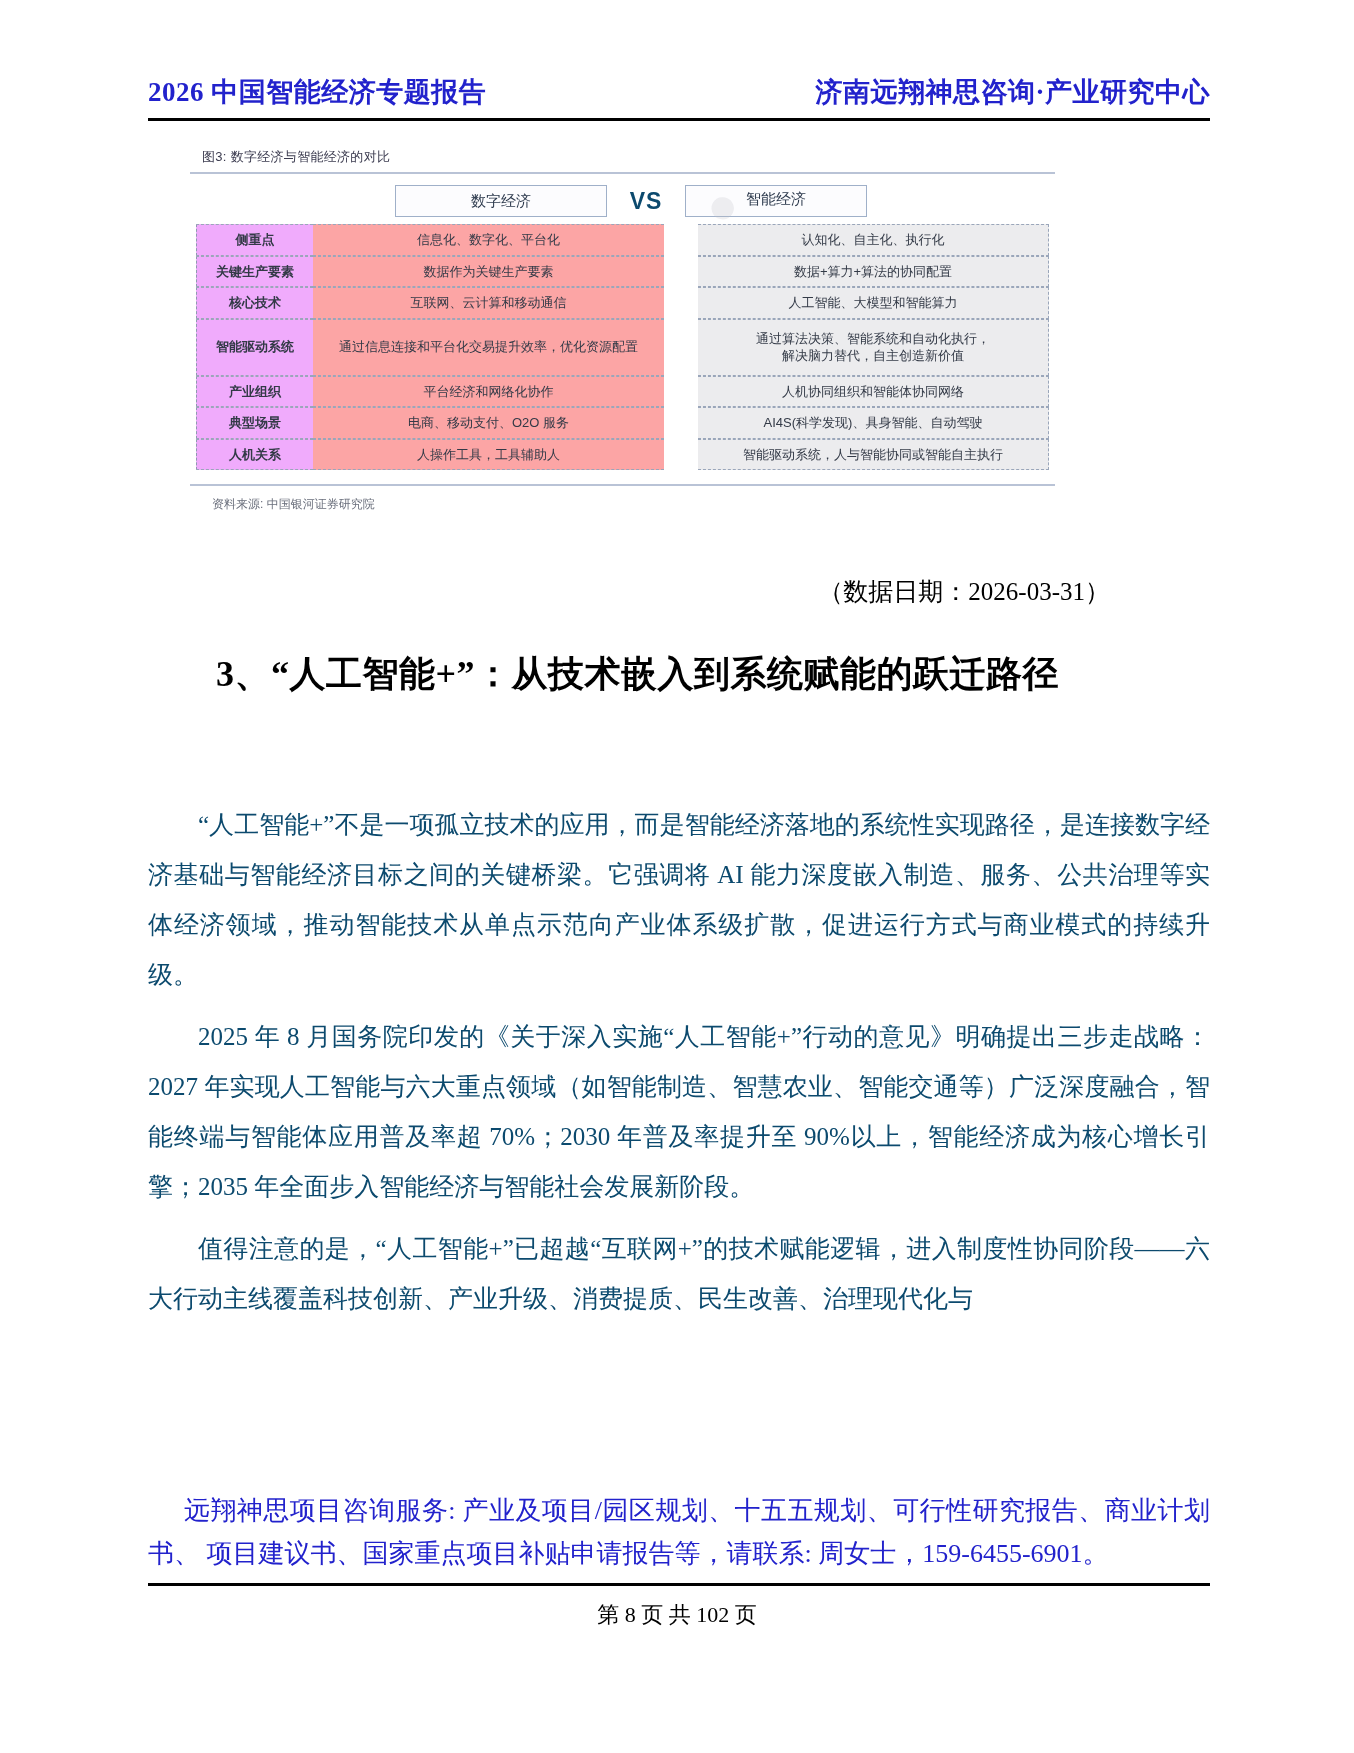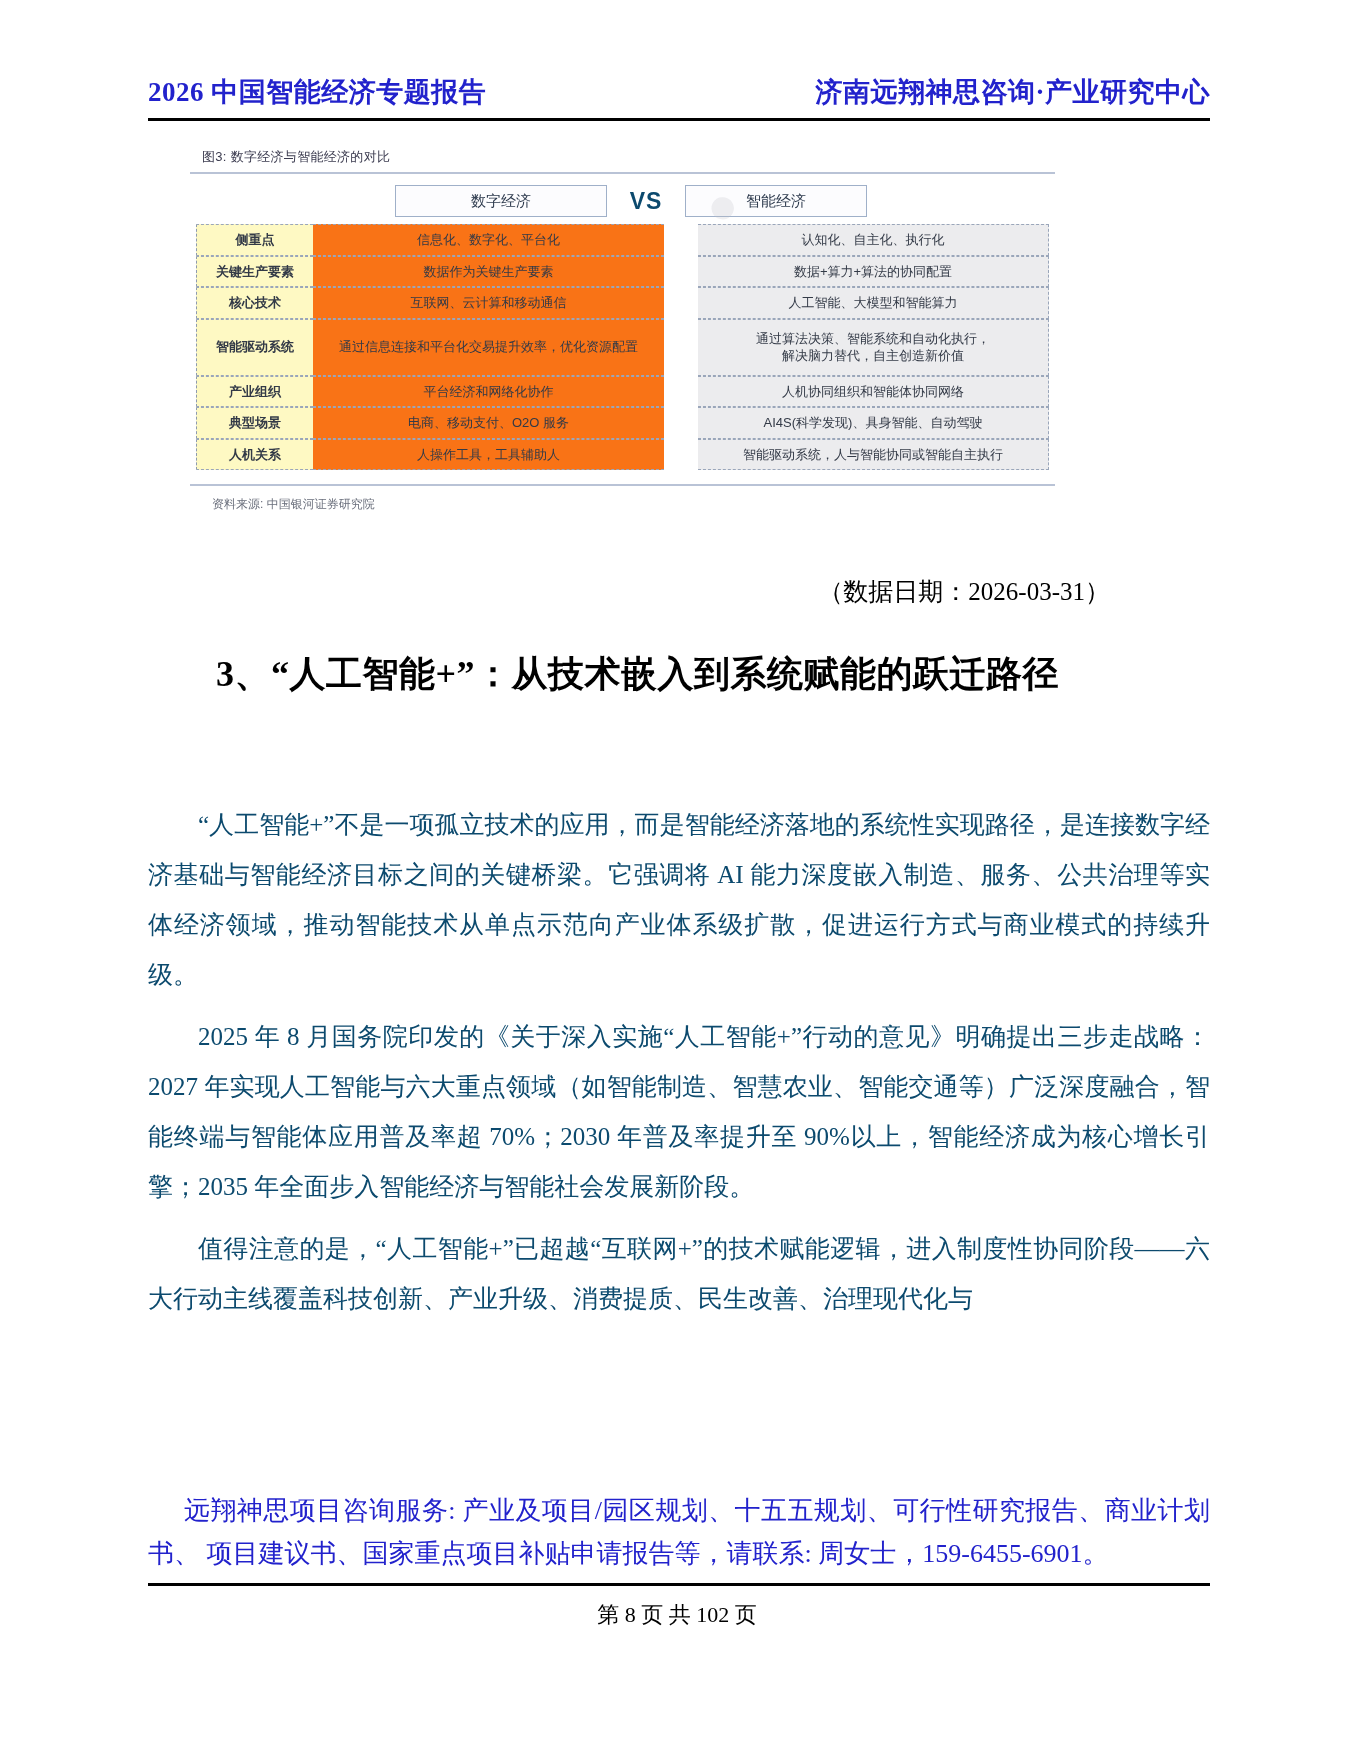--- a/index.html
+++ b/index.html
@@ -92,21 +92,21 @@
     background: #fcfcfe;
     height: 30px;
     line-height: 30px;
     text-align: center;
     font-family: "Liberation Sans", sans-serif;
     font-size: 15px;
     color: #2d3a4d;
     flex: none;
   }
   .pill-left { width: 210px; }
-  .pill-right { width: 180px; }
+  .pill-right { width: 180px; font-family: Liberation Mono, monospace; }
   .vs {
     width: 78px;
     flex: none;
     text-align: center;
     color: #0c4a6e;
     font-family: "Liberation Sans", sans-serif;
     font-weight: bold;
     font-size: 23px;
     letter-spacing: 1px;
   }
@@ -125,25 +125,25 @@
     padding: 6px 4px;
     vertical-align: middle;
     text-align: center;
     line-height: 1.35;
   }
   .col-label {
     width: 108px;
     font-weight: bold;
     font-size: 13.5px;
     color: #2b3340;
-    background: #fef9c3;
+    background: #f0abfc;
     border-left: 1px dashed #8e9bb0;
   }
   .col-digital {
-    background: #f97316;
+    background: #fca5a5;
     border-top: 1px dashed #9aa6ba;
     border-bottom: 1px dashed #9aa6ba;
   }
   .col-mid {
     width: 26px;
     background: #ffffff;
   }
   .col-intel {
     background: #ececee;
     border-top: 1px dashed #9aa6ba;

